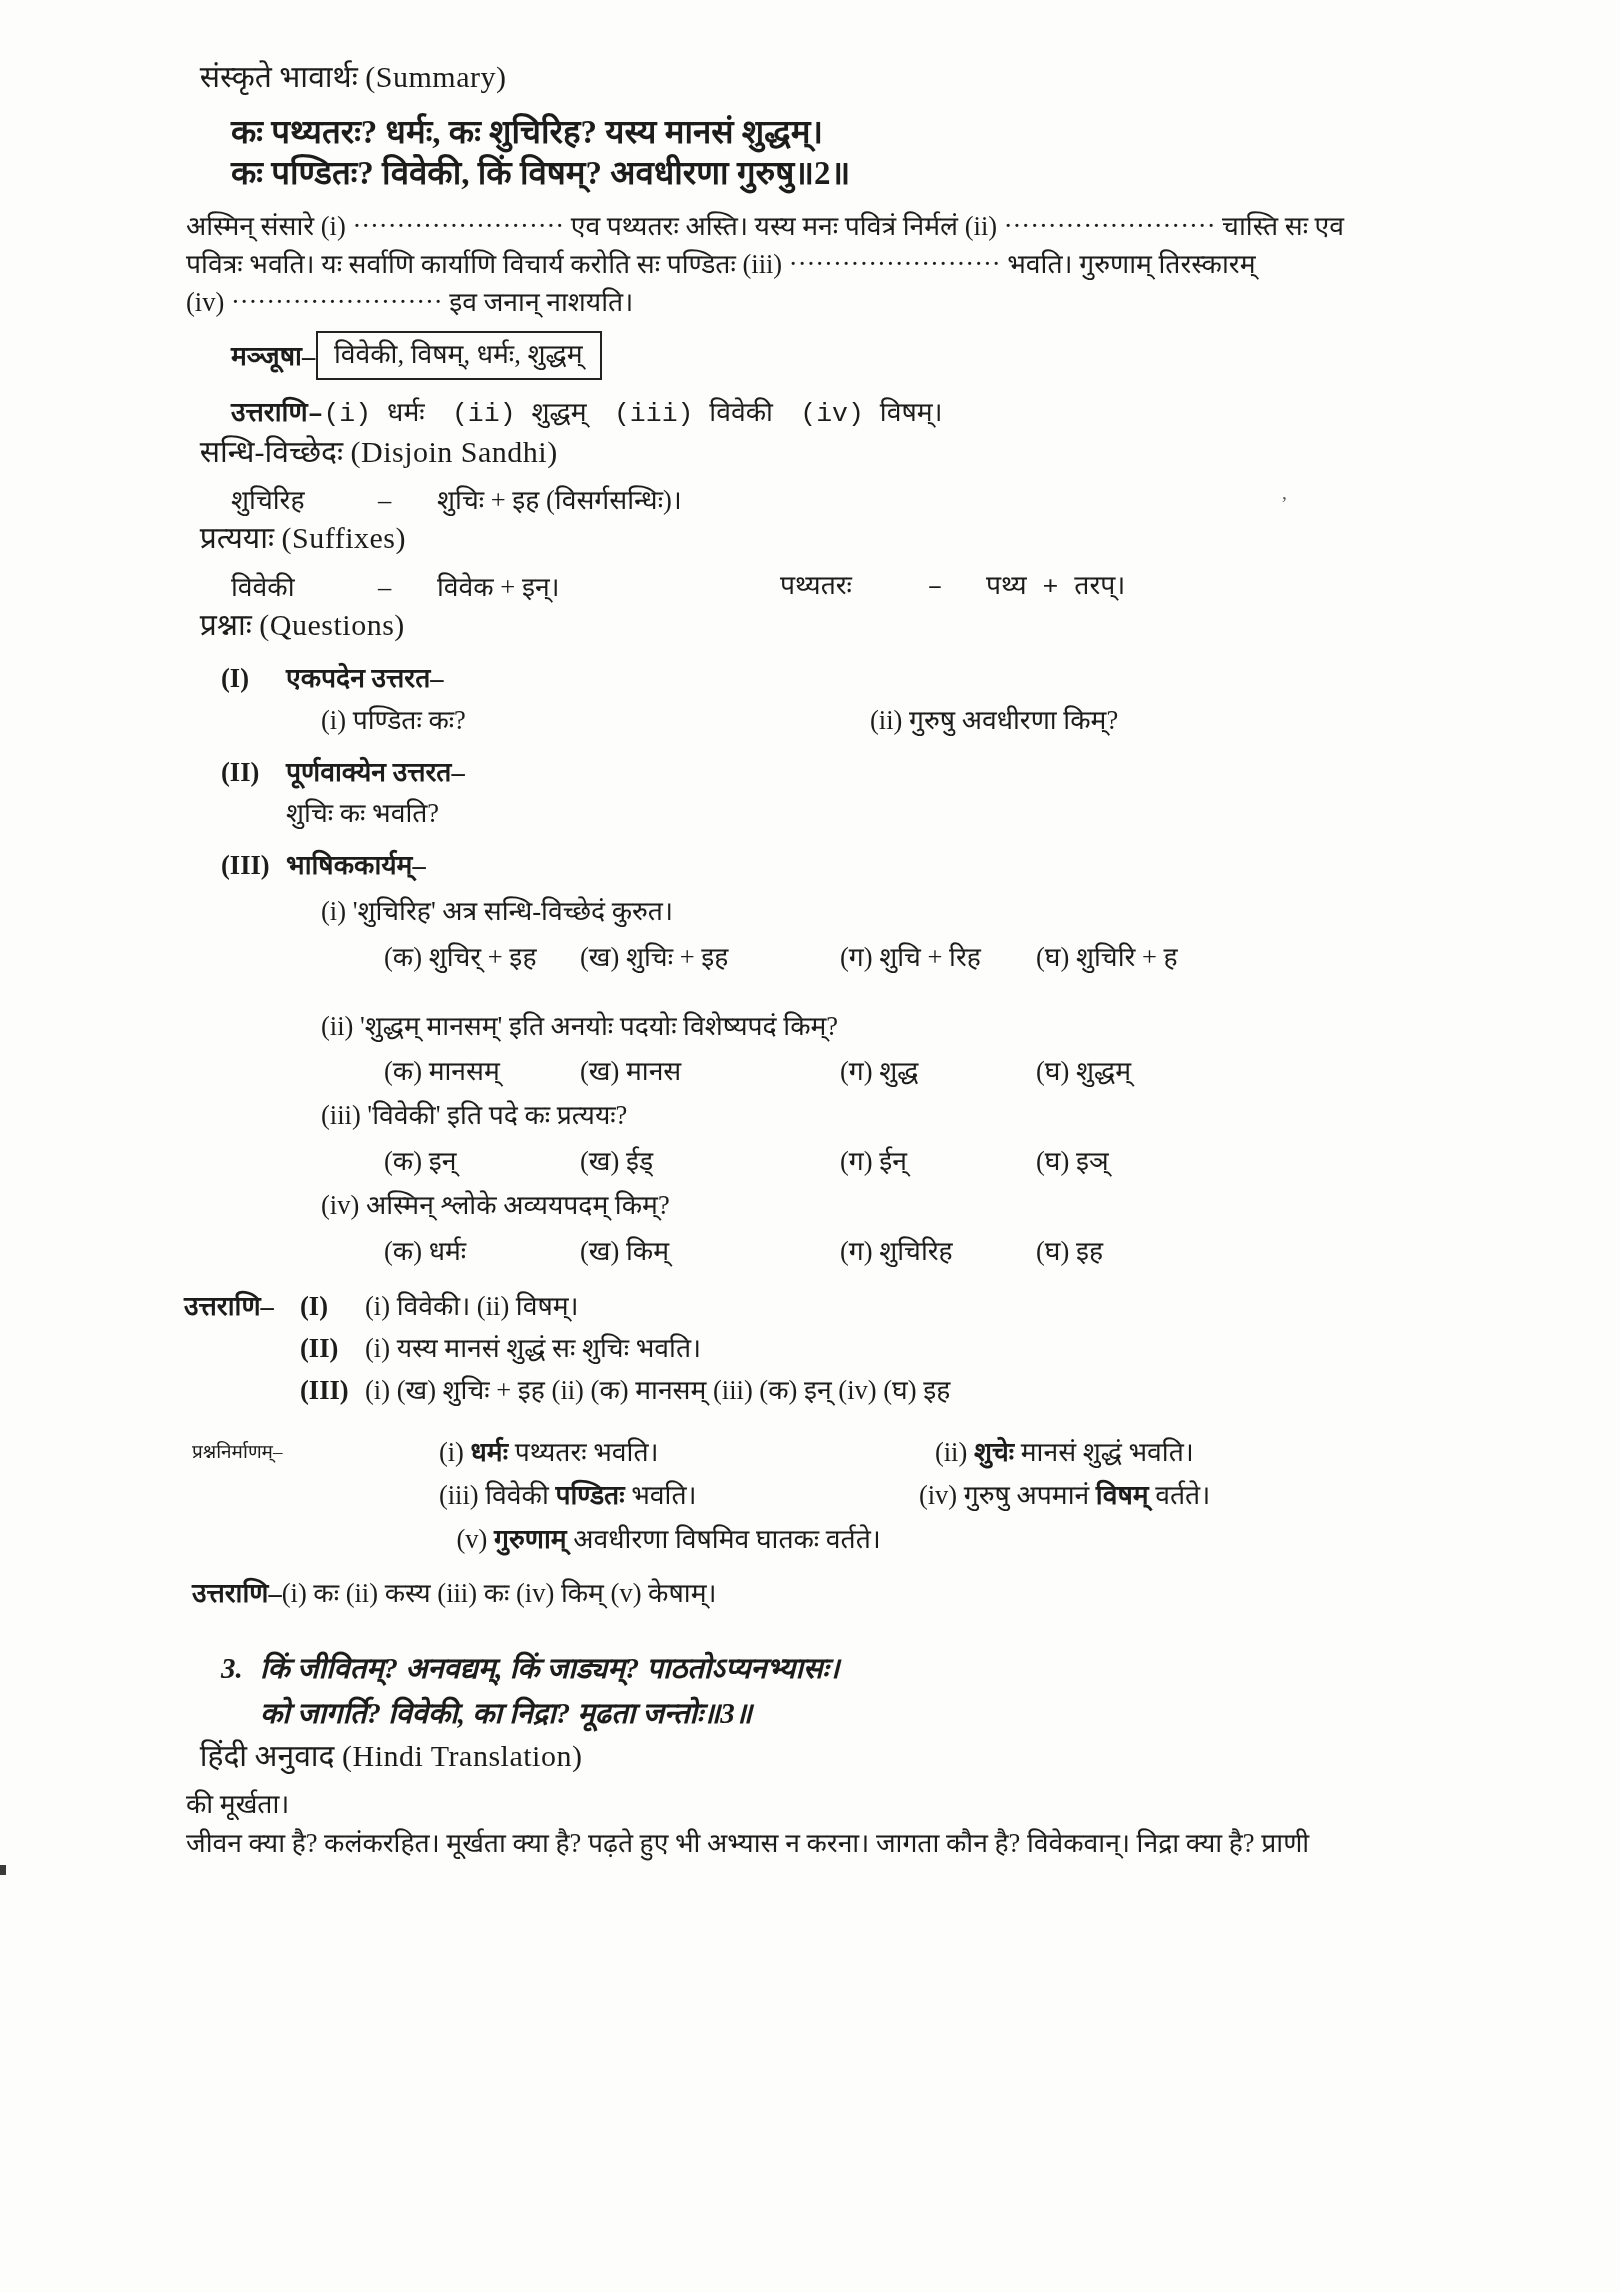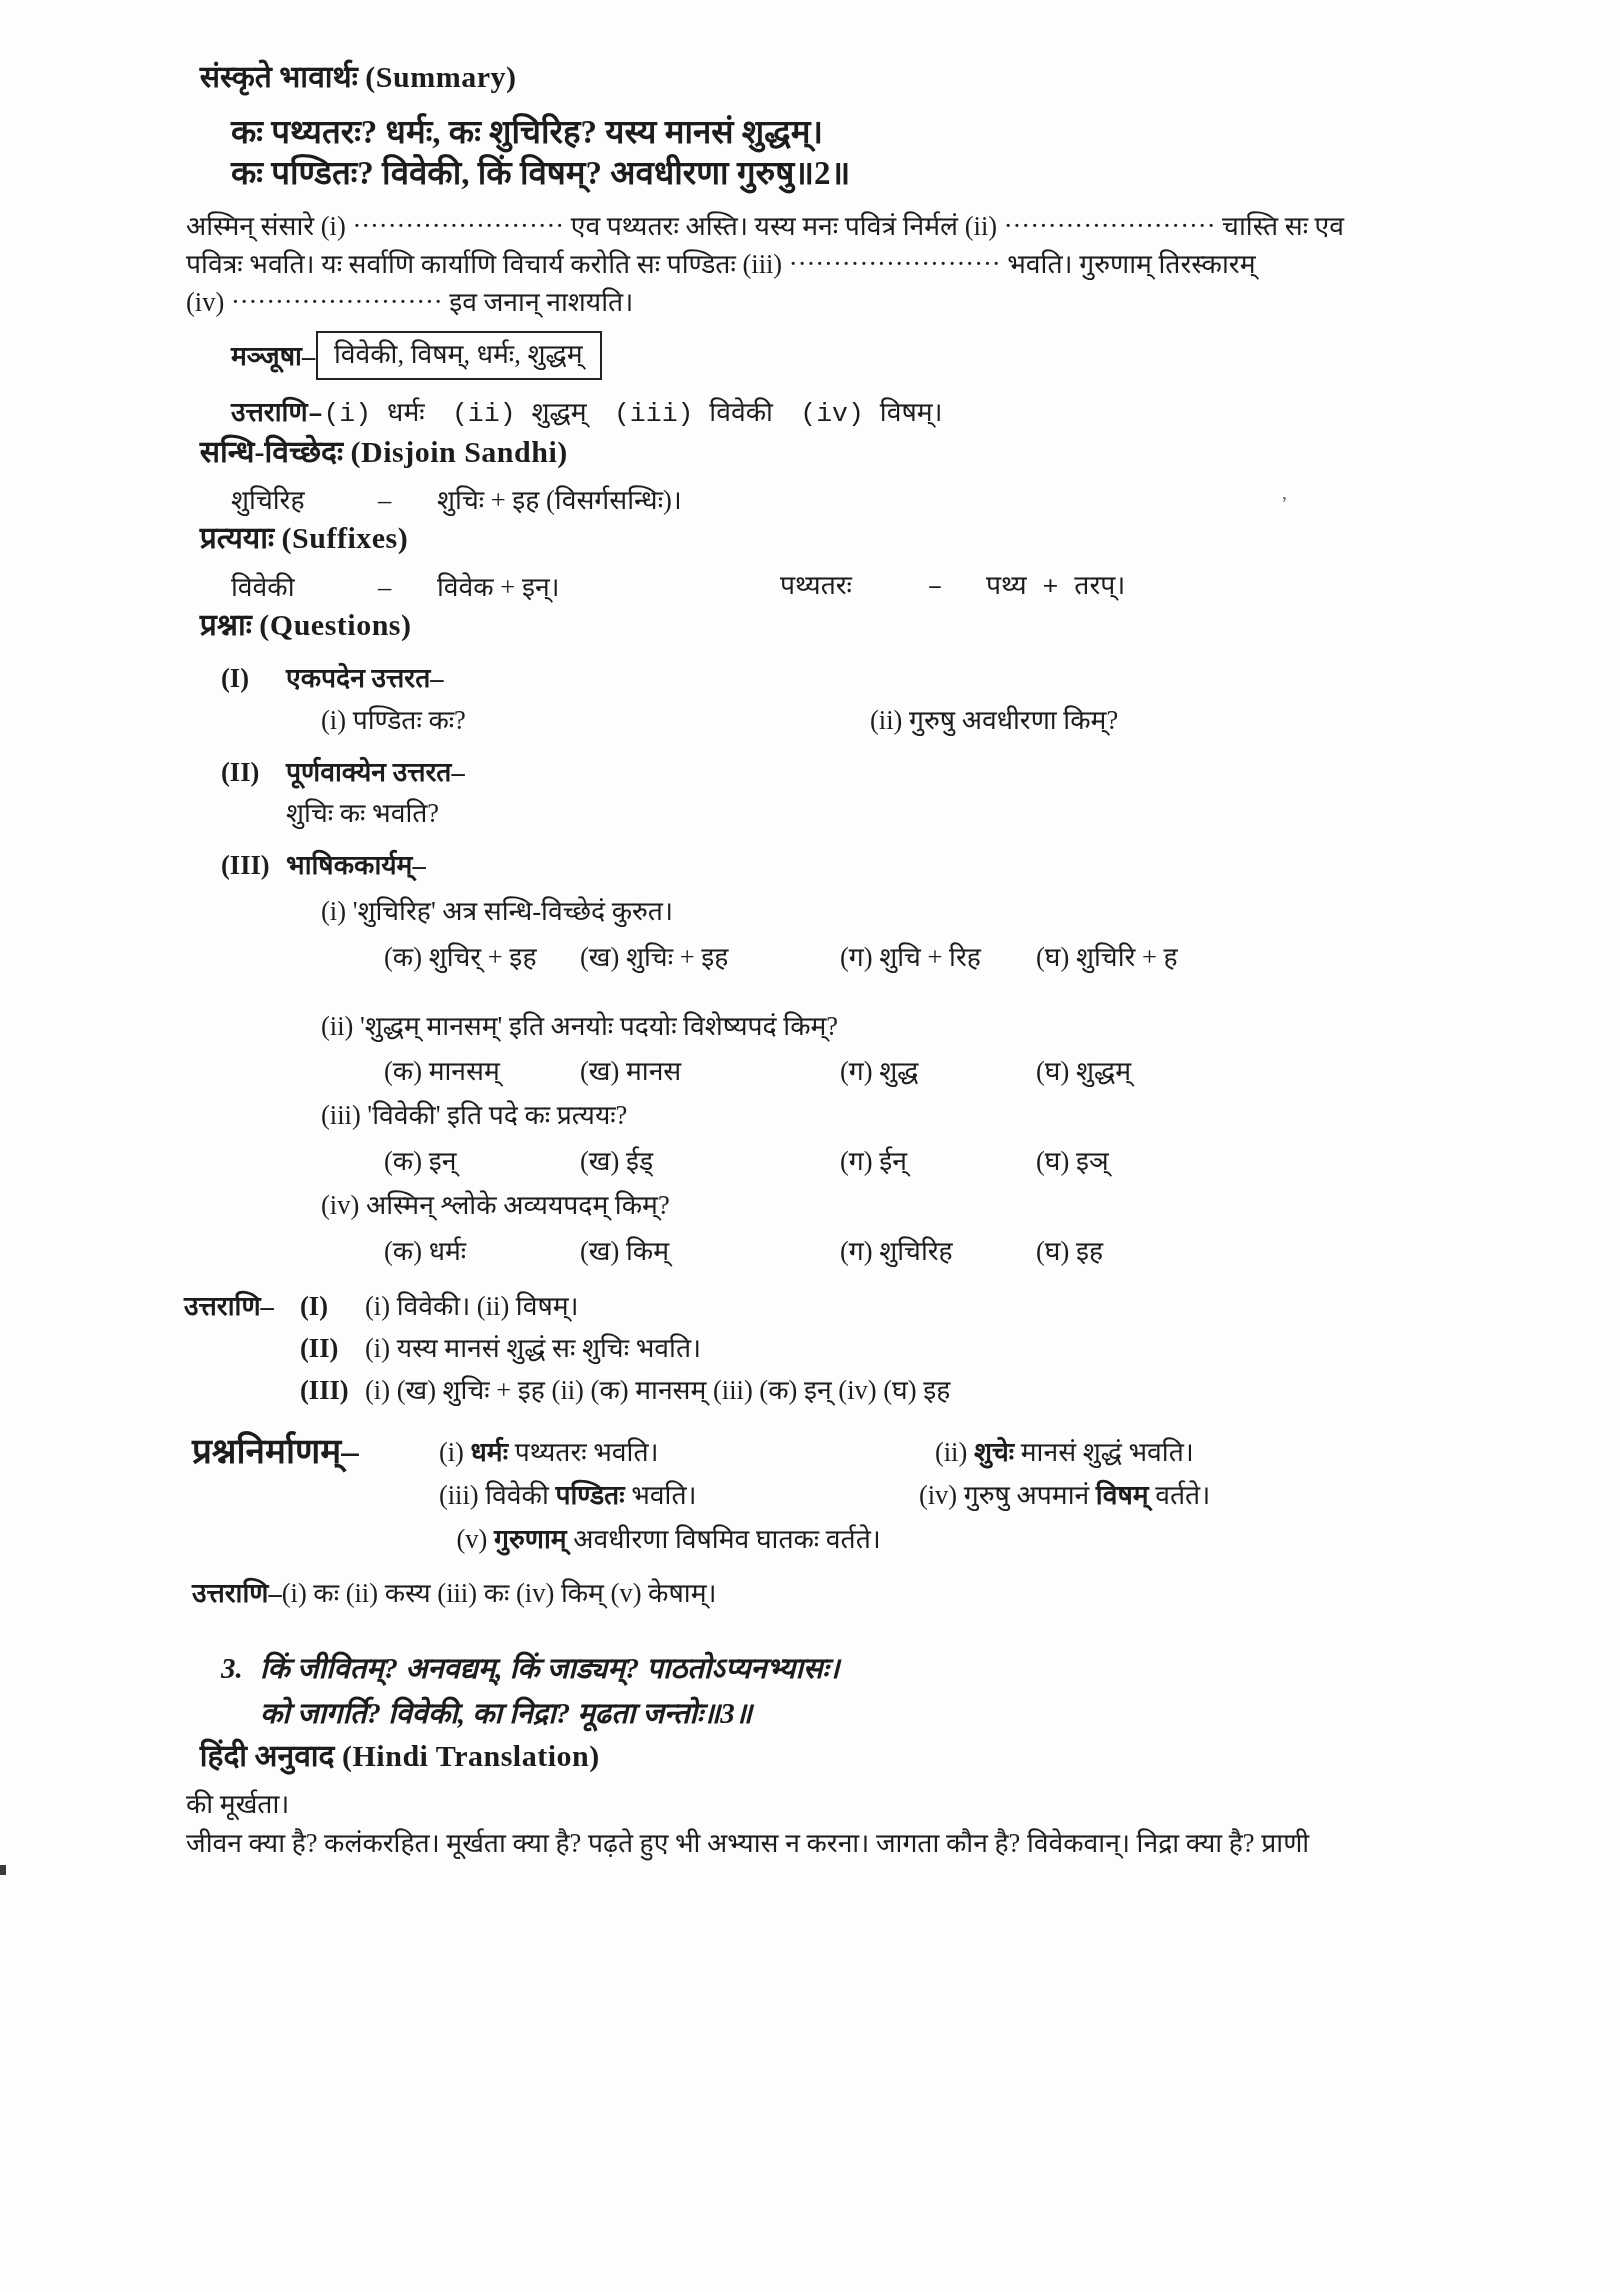--- a/index.html
+++ b/index.html
@@ -18,21 +18,21 @@
   .content {
     position: absolute;
     left: 186px; top: 57px;
     width: 1255px;
     font-size: 26.5px;
     line-height: 36px;
   }
   .b { font-weight: bold; }
   h2.heading {
     font-size: 30px;
-    font-weight: bold;
+    font-weight: normal;
     margin: 0 0 0 13.7px;
     line-height: 39px;
   }
   .sp { letter-spacing: 0.5px; }
   .verse {
     font-weight: bold;
     margin: 15.7px 0 0 45px;
     line-height: 41px;
     font-size: 33px;
   }
@@ -72,21 +72,21 @@
     grid-template-columns: 196px 260px 196px auto;
     white-space: nowrap;
   }
   .mcq .opts.first { margin-top: 9.8px; margin-bottom: 33px; }
   .utt-block { margin: 19.6px 0 0 -2px; display: flex; }
   .utt-label { font-weight: bold; width: 116px; }
   .utt-lines .ul-row { display: flex; margin-top: 5.9px; }
   .utt-lines .ul-row:first-child { margin-top: 0; }
   .utt-lines .rn { font-weight: bold; width: 65px; }
   .pn-block { margin: 25.5px 0 0 5.9px; display: flex; }
-  .pn-label { font-weight: bold; width: 247px; font-size: 35px; }
+  .pn-label { font-weight: normal; width: 247px; font-size: 19px; }
   .pn-grid { flex: 1; }
   .pn-row { display: flex; margin-top: 7.8px; }
   .pn-row:first-child { margin-top: 0; gap: 16px; }
   .pn-row .c1 { width: 480px; }
   .pn-row.vrow { margin-left: 17.6px; }
   .pn-ans { margin: 17.6px 0 0 5.9px; }
   .verse3 {
     margin: 35px 0 0 35px;
     font-weight: bold; font-style: italic;
     font-size: 29px; line-height: 45px;

